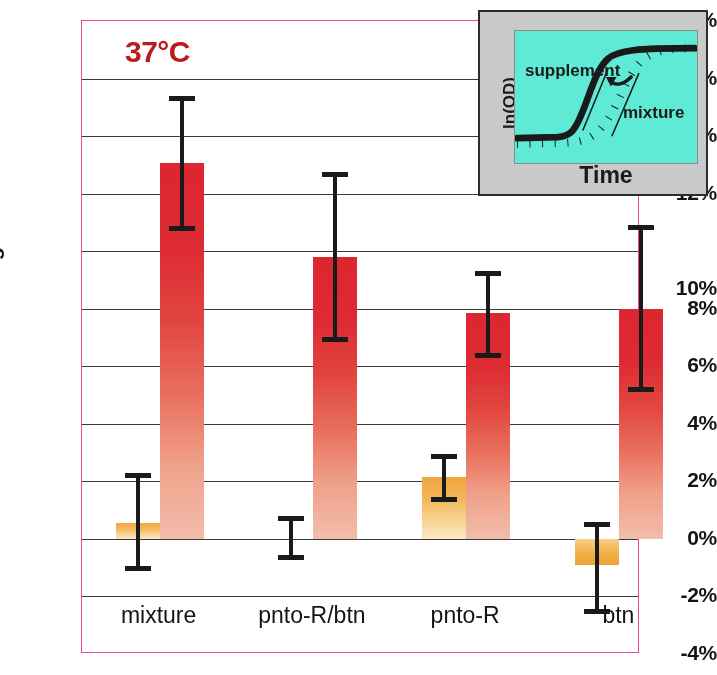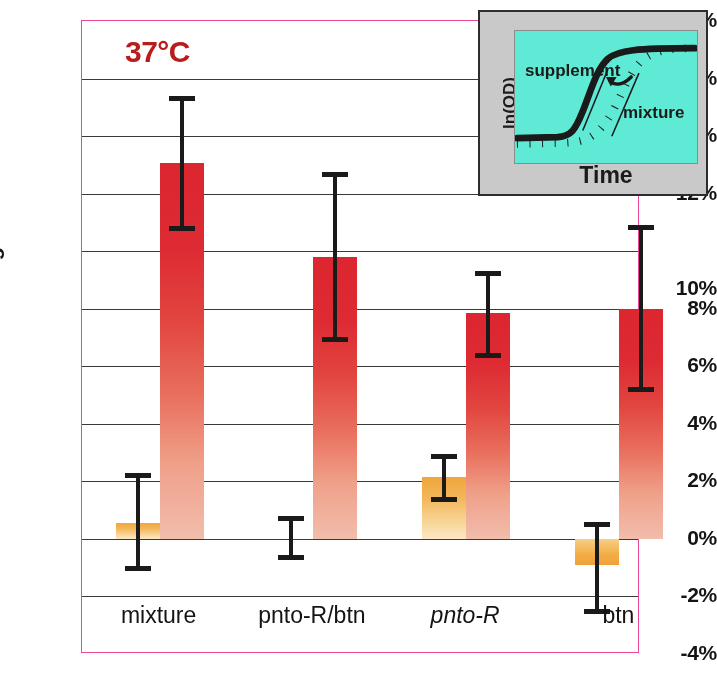--- a/index.html
+++ b/index.html
@@ -129,21 +129,21 @@
         <div class="ebar" style="left: 513.375px; top: 500.645px; height: 92.0727px;"></div>
         <div class="ecap" style="left: 502.375px; top: 500.645px;"></div>
         <div class="ecap" style="left: 502.375px; top: 587.718px;"></div>
         <div class="ebar" style="left: 557.375px; top: 204.286px; height: 166.882px;"></div>
         <div class="ecap" style="left: 546.375px; top: 204.286px;"></div>
         <div class="ecap" style="left: 546.375px; top: 366.168px;"></div>
       </div>
     <div id="xlabels">
         <div class="xlabel" style="left: 0px; width: 153.25px; top: 581px;">mixture</div>
         <div class="xlabel" style="left: 153.25px; width: 153.25px; top: 581px;">pnto-R/btn</div>
-        <div class="xlabel" style="left: 306.5px; width: 153.25px; top: 581px; font-style: italic;">pnto-R</div>
+        <div class="xlabel" style="left: 306.5px; width: 153.25px; top: 581px;">pnto-R</div>
         <div class="xlabel" style="left: 459.75px; width: 153.25px; top: 581px;">btn</div>
       </div>
   </div>
 
   <div class="temp-label" id="temp0" style="left: 125px; top: 35px; color: #b91c1c;">37°C</div>
 
   <div class="inset">
     <div class="inset-ylabel">ln(OD)</div>
     <div class="inset-xlabel">Time</div>
     <div class="inset-plot">

